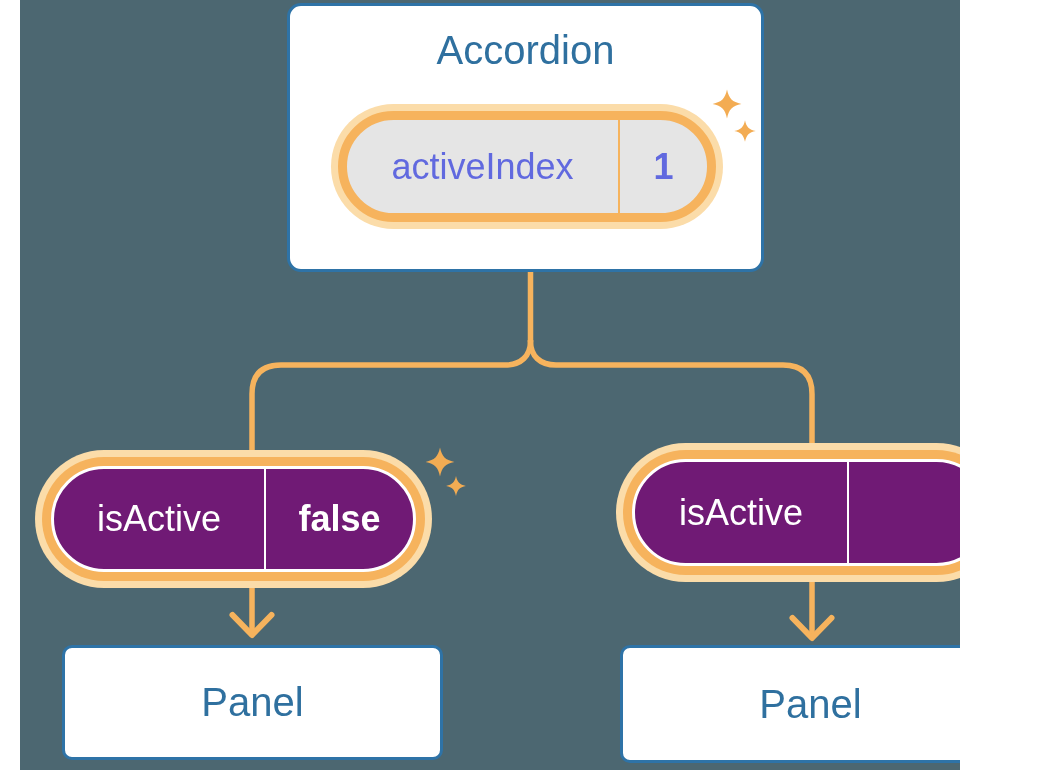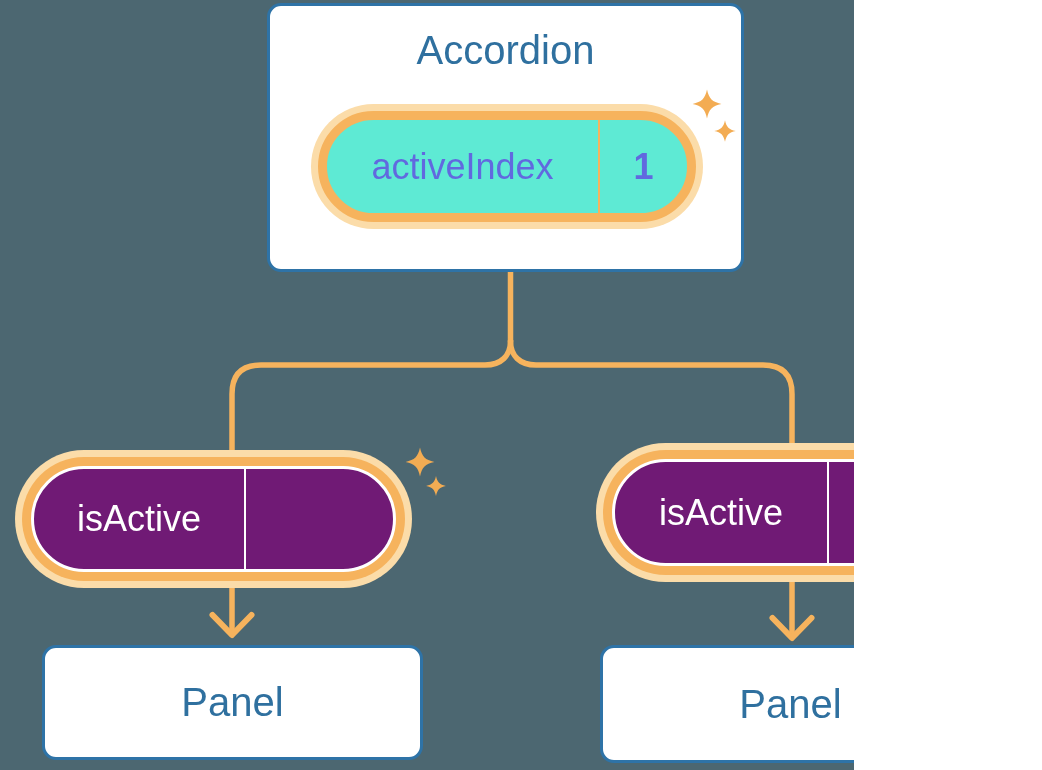--- a/index.html
+++ b/index.html
@@ -1,23 +1,24 @@
 <!DOCTYPE html>
 <html><head>
 <meta charset="utf-8">
 <style>
   html, body { margin: 0; padding: 0; }
   body { font-family: "Liberation Sans", "DejaVu Sans", sans-serif; }
 
   .canvas {
     position: relative;
-    width: 854px;
+    width: 940px;
     height: 770px;
     background: #4C6771;
     overflow: hidden;
+    margin-left: 20px;
   }
 
   .connectors {
     position: absolute;
     left: 0; top: 0;
     z-index: 1;
   }
 
   
   .card {
@@ -37,31 +38,32 @@
     font-weight: 500;
     color: #2F709F;
   }
   .panel-card {
     display: flex;
     align-items: center;
     justify-content: center;
     font-size: 40px;
     font-weight: 500;
     color: #2F709F;
+    border-radius: 10px;
   }
   .panel-left  { left: 42px;  top: 645px; width: 381px; height: 115px; }
   .panel-right { left: 600px; top: 645px; width: 381px; height: 118px; }
 
   
   .state-pill {
     position: absolute;
     left: 318px; top: 111px;
     width: 378px; height: 111px;
     box-sizing: border-box;
-    background: #5eead4;
+    background: #e5e5e5;
     border: 9px solid #F6B35D;
     border-radius: 999px;
     box-shadow: 0 0 0 7px #FBDCA9;
     display: flex;
     align-items: stretch;
     z-index: 3;
   }
   .state-pill .seg-a {
     width: 271px;
     display: flex; align-items: center; justify-content: center;
@@ -137,20 +139,21 @@
   <svg class="sparkle" style="left:691px; top:88px;" width="32" height="32" viewBox="-20 -20 40 40">
     <path d="M0,-18 C2.5,-6.5 6.5,-2.5 18,0 C6.5,2.5 2.5,6.5 0,18 C-2.5,6.5 -6.5,2.5 -18,0 C-6.5,-2.5 -2.5,-6.5 0,-18Z"></path>
   </svg>
   <svg class="sparkle" style="left:713px; top:119px;" width="24" height="24" viewBox="-20 -20 40 40">
     <path d="M0,-18 C2.5,-6.5 6.5,-2.5 18,0 C6.5,2.5 2.5,6.5 0,18 C-2.5,6.5 -6.5,2.5 -18,0 C-6.5,-2.5 -2.5,-6.5 0,-18Z"></path>
   </svg>
 
   <div class="prop-pill prop-left">
     <div class="seg-a">isActive</div>
     <div class="divider"></div>
+    <div class="seg-b">false</div>
   </div>
 
   <svg class="sparkle" style="left:404px; top:446px;" width="32" height="32" viewBox="-20 -20 40 40">
     <path d="M0,-18 C2.5,-6.5 6.5,-2.5 18,0 C6.5,2.5 2.5,6.5 0,18 C-2.5,6.5 -6.5,2.5 -18,0 C-6.5,-2.5 -2.5,-6.5 0,-18Z"></path>
   </svg>
   <svg class="sparkle" style="left:425px; top:475px;" width="22" height="22" viewBox="-20 -20 40 40">
     <path d="M0,-18 C2.5,-6.5 6.5,-2.5 18,0 C6.5,2.5 2.5,6.5 0,18 C-2.5,6.5 -6.5,2.5 -18,0 C-6.5,-2.5 -2.5,-6.5 0,-18Z"></path>
   </svg>
 
   <div class="prop-pill prop-right">

